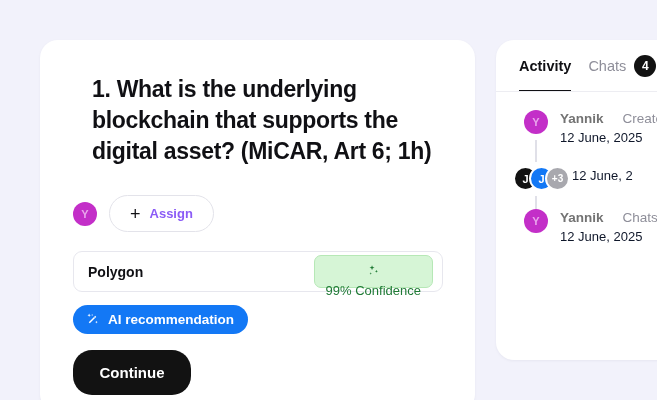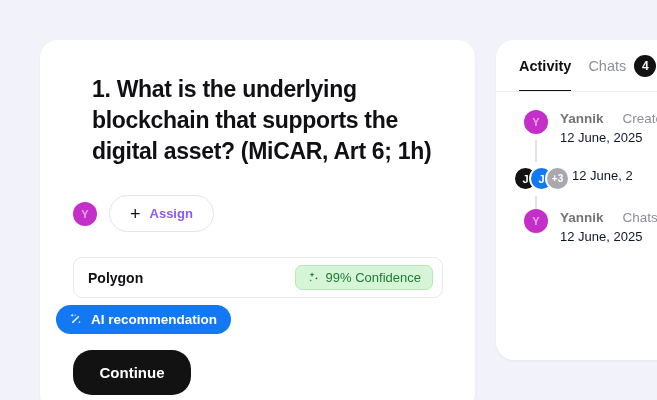--- a/index.html
+++ b/index.html
@@ -97,49 +97,49 @@
     left: 33px;
     top: 211px;
     width: 370px;
     height: 41px;
     background: #ffffff;
     border: 1px solid #e7e7ee;
     border-radius: 9px;
     display: flex;
     align-items: center;
     padding: 0 9px 0 14px;
-    margin-top: 6px;
   }
   .answer-value {
     font-size: 14px;
     font-weight: bold;
     color: #101014;
     flex: 1;
   }
   .confidence-badge {
     display: flex;
     align-items: center;
     gap: 6px;
-    height: 25px;
+    height: 33px;
     padding: 8px 11px;
     background: #d6f5d6;
     border: 1px solid #b6e8b6;
     border-radius: 7px;
+    flex-direction: column;
   }
   .confidence-text {
     font-size: 13px;
     color: #1f7a35;
     white-space: nowrap;
   }
   .sparkle-green { flex-shrink: 0; }
 
   
   .ai-pill {
     position: absolute;
-    left: 16px;
+    left: 33px;
     top: 265px;
     display: flex;
     align-items: center;
     gap: 8px;
     height: 29px;
     padding: 0 14px 0 12px;
     background: #1378f5;
     border-radius: 15px;
     cursor: pointer;
   }

